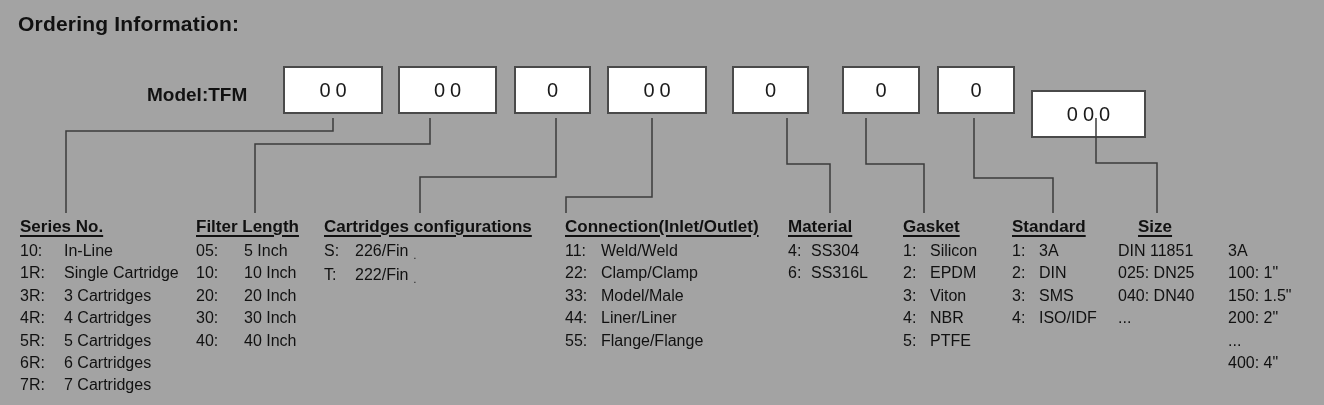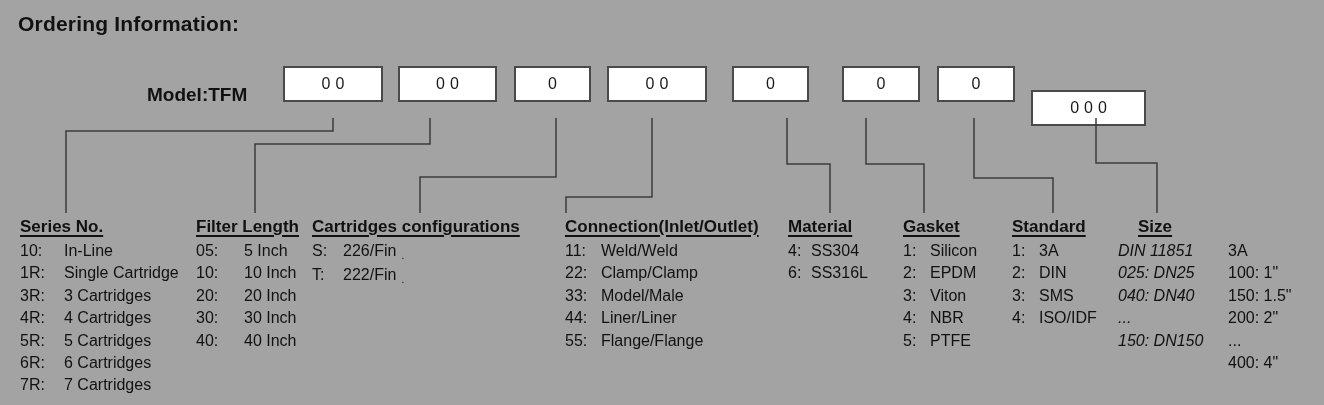--- a/index.html
+++ b/index.html
@@ -24,25 +24,25 @@
 
   .model-label {
     position: absolute;
     left: 147px; top: 84px;
     font-size: 19px;
     font-weight: bold;
   }
 
   .boxes { position: absolute; left: 0; top: 66px; width: 100%; height: 52px; }
   .model-box {
-    position: absolute; top: 0; height: 36px;
+    position: absolute; top: 0; height: 48px;
     border: 2px solid #4a4a4a;
     background: #ffffff;
     display: flex; align-items: center; justify-content: center;
-    font-size: 16px; color: #1a1a1a;
+    font-size: 20px; color: #1a1a1a;
     letter-spacing: 5px; padding-left: 5px;
   }
   .boxes div.model-box:nth-of-type(1) { left: 283px;  width: 100px; }
   .boxes div.model-box:nth-of-type(2) { left: 398px;  width: 99px;  }
   .boxes div.model-box:nth-of-type(3) { left: 514px;  width: 77px;  }
   .boxes div.model-box:nth-of-type(4) { left: 607px;  width: 100px; }
   .boxes div.model-box:nth-of-type(5) { left: 732px;  width: 77px;  }
   .boxes div.model-box:nth-of-type(6) { left: 842px;  width: 78px;  }
   .boxes div.model-box:nth-of-type(7) { left: 937px;  width: 78px;  }
   .boxes div.model-box:nth-of-type(8) { left: 1031px; width: 115px; margin-top: 24px; }
@@ -57,29 +57,29 @@
     text-decoration-thickness: 2px;
     text-underline-offset: 3px;
   }
   .items { margin-top: 3px; }
   .item { font-size: 16px; line-height: 22.4px; }
   .item .code { display: inline-block; }
   .item .note { font-size: 10px; margin-left: 5px; position: relative; top: 3px; }
 
   #col-series     { left: 20px;  } #col-series  .code    { width: 44px; }
   #col-filter     { left: 196px; } #col-filter  .code    { width: 48px; }
-  #col-cartridges { left: 312px; } #col-cartridges .code { width: 31px; }
+  #col-cartridges { left: 324px; } #col-cartridges .code { width: 31px; }
   #col-connection { left: 565px; } #col-connection .code { width: 36px; }
   #col-material   { left: 788px; } #col-material .code   { width: 23px; }
   #col-gasket     { left: 903px; } #col-gasket  .code    { width: 27px; }
   #col-standard   { left: 1012px;} #col-standard .code   { width: 27px; }
   #col-size       { left: 1118px;}
   #col-size .col-header { margin-left: 20px; }
   .size-cols { display: flex; margin-top: 3px; }
-  .size-sub:first-child { width: 110px; font-style: italic; }
+  .size-sub:first-child { width: 110px; }
 </style>
 </head>
 <body>
 
 <div id="stage">
 
   <div class="title">Ordering Information:</div>
 
   <div class="model-label">Model:TFM</div>
 
@@ -222,21 +222,20 @@
 
           <div class="item plain">DIN 11851</div>
 
           <div class="item plain">025: DN25</div>
 
 
           <div class="item plain">040: DN40</div>
 
           <div class="item plain">...</div>
 
-          <div class="item plain">150: DN150</div>
         </div>
       <div class="size-sub">
 
           <div class="item plain">3A</div>
 
           <div class="item plain">100: 1"</div>
 
           <div class="item plain">150: 1.5"</div>
 
           <div class="item plain">200: 2"</div>

